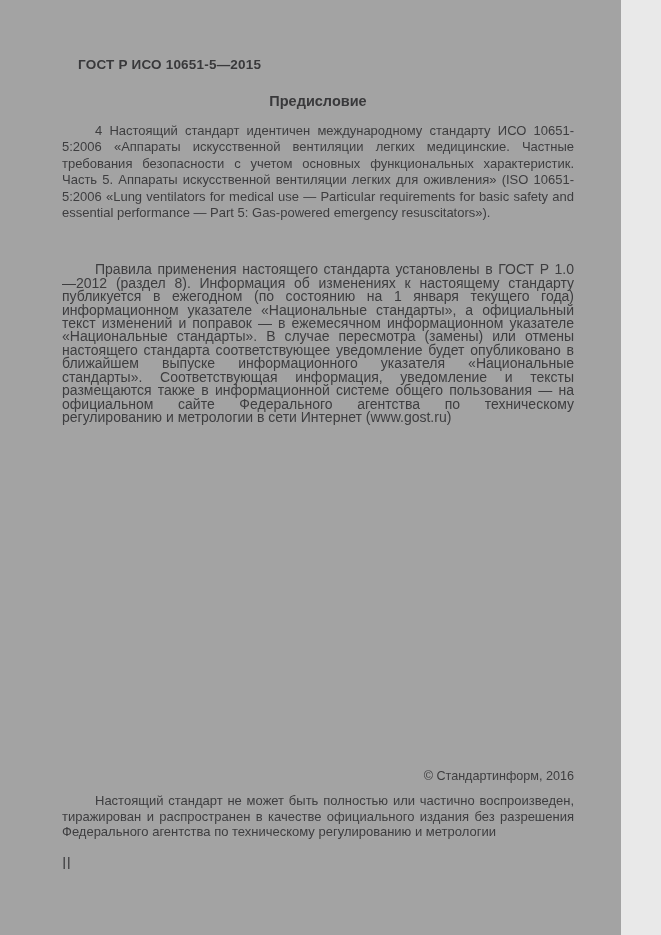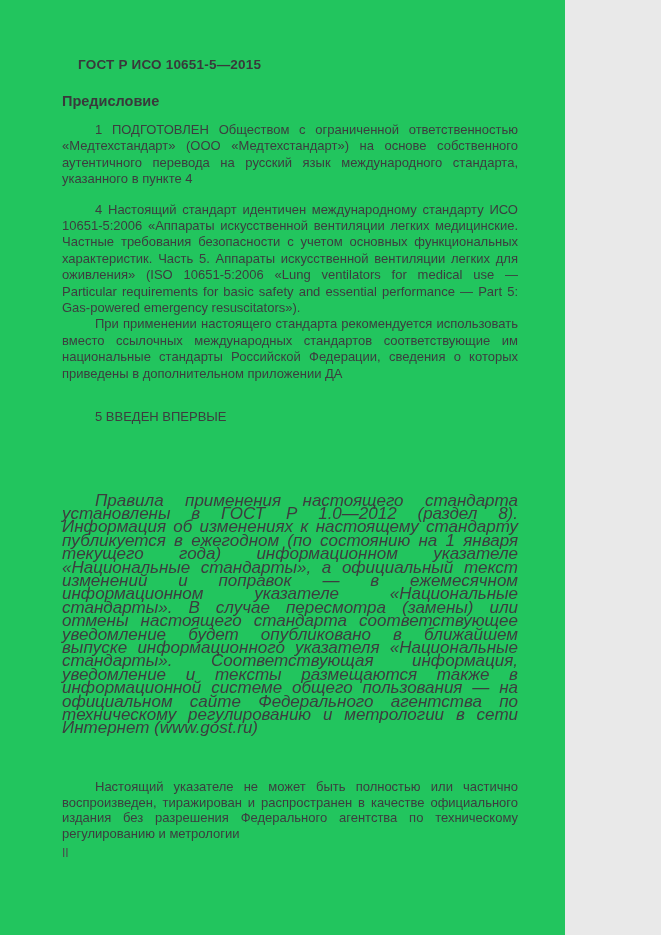--- a/index.html
+++ b/index.html
@@ -2,57 +2,57 @@
 <html><head>
 <meta charset="utf-8">
 <style>
   html, body {
     margin: 0;
     padding: 0;
     background: #e9e9e9;
   }
   .page {
     position: relative;
-    width: 565px;
+    width: 621px;
     height: 935px;
     margin: 0;
-    background: #22c55e;
+    background: #a3a3a3;
     color: #3d3d3f;
     font-family: "Liberation Sans", sans-serif;
     box-sizing: border-box;
     padding: 57px 47px 0 62px;
     overflow: hidden;
   }
   .running-header {
     font-weight: bold;
     font-size: 13.5px;
     letter-spacing: 0.2px;
     margin-left: 16px;
     color: #39393b;
   }
   .doc-title {
     font-size: 14.5px;
     font-weight: bold;
+    text-align: center;
     margin: 21px 0 4px 0;
     color: #39393b;
   }
   .para {
     font-size: 13px;
     line-height: 16.4px;
     text-align: justify;
     margin: 0;
   }
   .indent { text-indent: 33px; }
   .gap-sm { margin-top: 13px; }
   .gap-md { margin-top: 14px; }
   .item-5 { margin-top: 27px; }
   .rules-note {
-    margin-top: 68px;
-    font-style: italic;
-    font-size: 17px;
+    margin-top: 42px;
+    font-size: 14px;
     line-height: 13.4px;
     text-align: justify;
     text-indent: 33px;
   }
   .bottom-block {
     position: absolute;
     left: 62px;
     right: 47px;
     top: 769px;
   }
@@ -62,46 +62,44 @@
     color: #3d3d3f;
   }
   .reproduction {
     margin-top: 10px;
     font-size: 13px;
     line-height: 15.6px;
     text-align: justify;
     text-indent: 33px;
   }
   .page-number {
-    margin-top: 5px;
-    font-size: 12px;
+    margin-top: 15px;
+    font-size: 16px;
     color: #4a4a4c;
   }
 </style>
 </head>
 <body>
 
 <div class="page">
 
   <div class="running-header">ГОСТ Р ИСО 10651-5—2015</div>
 
   <div class="doc-title">Предисловие</div>
 
-  <p class="para indent gap-sm">1 ПОДГОТОВЛЕН Обществом с ограниченной ответственностью «Медтехстандарт» (ООО «Медтехстандарт») на основе собственного аутентичного перевода на русский язык международного стандарта, указанного в пункте 4</p>
 
 
 
   <p class="para indent gap-md">4 Настоящий стандарт идентичен международному стандарту ИСО 10651-5:2006 «Аппараты искусственной вентиляции легких медицинские. Частные требования безопасности с учетом основных функциональных характеристик. Часть 5. Аппараты искусственной вентиляции легких для оживления» (ISO 10651-5:2006 «Lung ventilators for medical use — Particular requirements for basic safety and essential performance — Part 5: Gas-powered emergency resuscitators»).</p>
 
-  <p class="para indent">При применении настоящего стандарта рекомендуется использовать вместо ссылочных международных стандартов соответствующие им национальные стандарты Российской Федерации, сведения о которых приведены в дополнительном приложении ДА</p>
 
-  <p class="para indent item-5">5 ВВЕДЕН ВПЕРВЫЕ</p>
 
   <p class="para rules-note">Правила применения настоящего стандарта установлены в ГОСТ Р 1.0—2012 (раздел 8). Информация об изменениях к настоящему стандарту публикуется в ежегодном (по состоянию на 1 января текущего года) информационном указателе «Национальные стандарты», а официальный текст изменений и поправок — в ежемесячном информационном указателе «Национальные стандарты». В случае пересмотра (замены) или отмены настоящего стандарта соответствующее уведомление будет опубликовано в ближайшем выпуске информационного указателя «Национальные стандарты». Соответствующая информация, уведомление и тексты размещаются также в информационной системе общего пользования — на официальном сайте Федерального агентства по техническому регулированию и метрологии в сети Интернет (www.gost.ru)</p>
 
   <div class="bottom-block">
+    <div class="copyright">© Стандартинформ, 2016</div>
 
-    <p class="para reproduction">Настоящий указателе не может быть полностью или частично воспроизведен, тиражирован и распространен в качестве официального издания без разрешения Федерального агентства по техническому регулированию и метрологии</p>
+    <p class="para reproduction">Настоящий стандарт не может быть полностью или частично воспроизведен, тиражирован и распространен в качестве официального издания без разрешения Федерального агентства по техническому регулированию и метрологии</p>
 
     <div class="page-number">II</div>
   </div>
 
 </div>
 
 </body></html>

